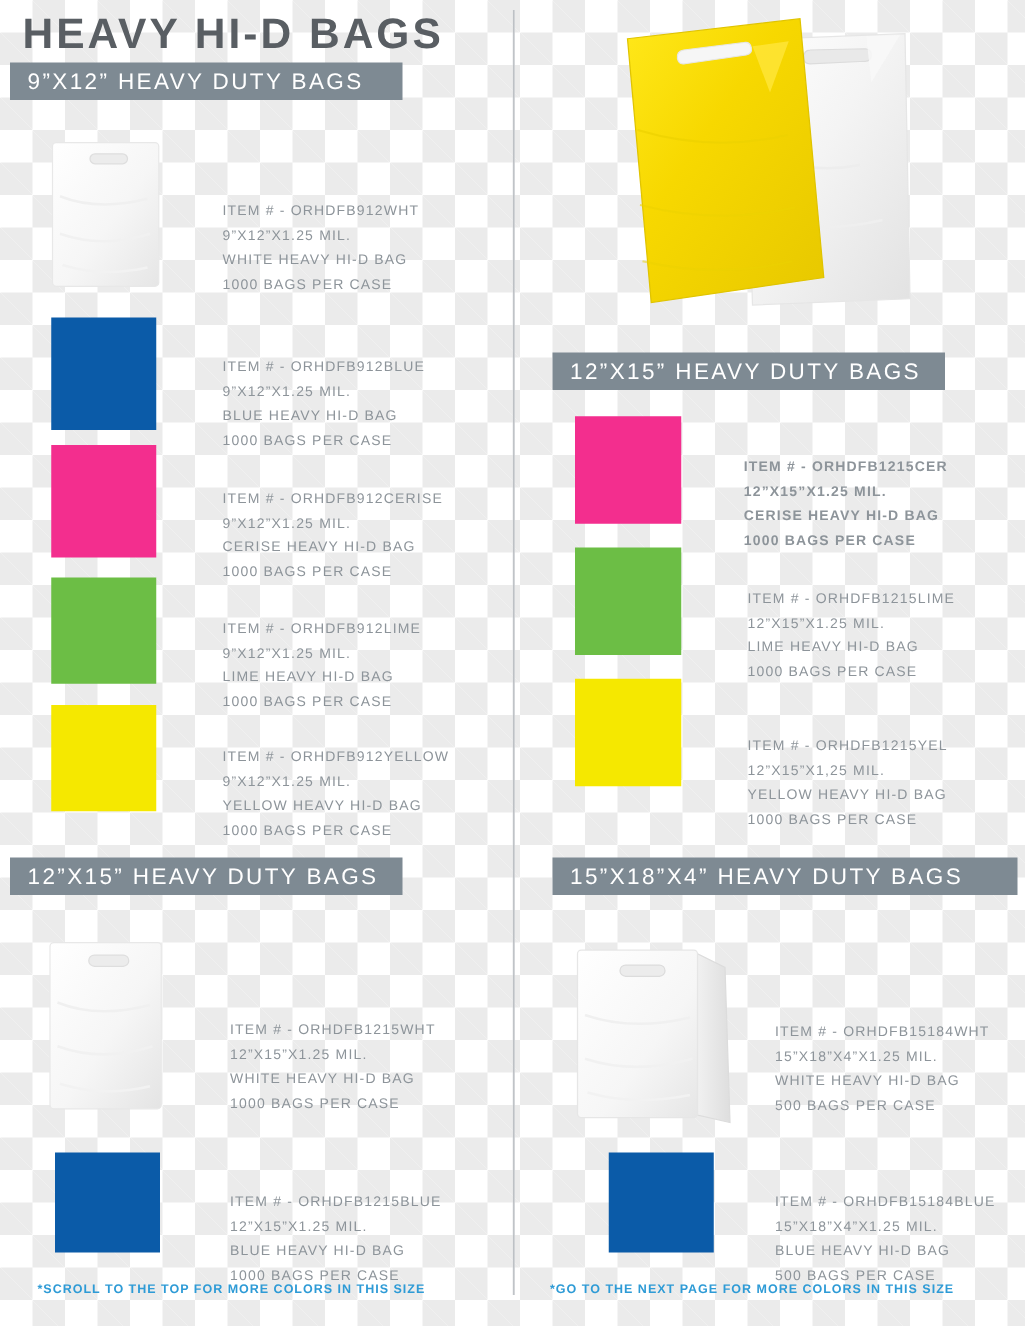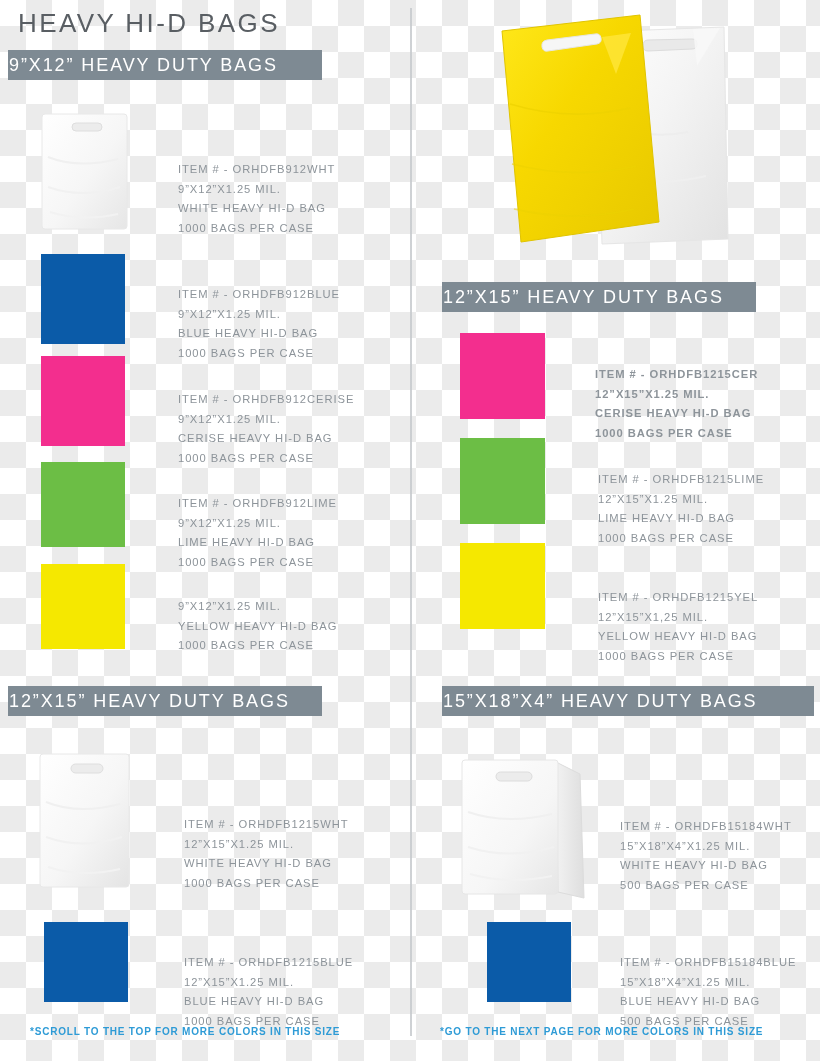--- a/index.html
+++ b/index.html
@@ -17,24 +17,24 @@
       linear-gradient(45deg, #ebebeb 25%, transparent 25%, transparent 75%, #ebebeb 75%, #ebebeb);
     background-size: 52px 52px;
     background-position: 0 0, 26px 26px;
   }
 
   
   .page-title {
     position: absolute;
     left: 18px;
     top: 8px;
-    font-size: 26px;
+    font-size: 34px;
     letter-spacing: 2.4px;
     color: #595e63;
-    font-weight: 400;
+    font-weight: 700;
     white-space: nowrap;
   }
 
   
   .divider {
     position: absolute;
     left: 410px;
     top: 8px;
     width: 2px;
     height: 1028px;
@@ -48,21 +48,21 @@
     height: 30px;
     background: #7e8a93;
     display: flex;
     align-items: center;
     overflow: hidden;
   }
   .sec-bar span {
     color: #ffffff;
     font-size: 18px;
     letter-spacing: 1.9px;
-    padding-left: 1px;
+    padding-left: 14px;
     white-space: nowrap;
   }
 
   #bar-912     { left: 8px;   top: 50px;  width: 314px; }
   #bar-1215-l  { left: 8px;   top: 686px; width: 314px; }
   #bar-1215-r  { left: 442px; top: 282px; width: 314px; }
   #bar-15184   { left: 442px; top: 686px; width: 372px; }
 
   
   .info {
@@ -185,20 +185,21 @@
 <div class="swatch" style="left:41px; top:462px; width:84px; height:85px; background:#6cbe45;"></div>
 <div class="info" style="left:178px; top:465px;">
   <div>ITEM # - ORHDFB912LIME</div>
   <div>9”X12”X1.25 MIL.</div>
   <div>LIME HEAVY HI-D BAG</div>
   <div>1000 BAGS PER CASE</div>
 </div>
 
 <div class="swatch" style="left:41px; top:564px; width:84px; height:85px; background:#f5e800;"></div>
 <div class="info" style="left:178px; top:568px;">
+  <div>ITEM # - ORHDFB912YELLOW</div>
   <div>9”X12”X1.25 MIL.</div>
   <div>YELLOW HEAVY HI-D BAG</div>
   <div>1000 BAGS PER CASE</div>
 </div>
 
 <div class="sec-bar" id="bar-1215-r">
   <span>12”X15” HEAVY DUTY BAGS</span>
 </div>
 
 <div class="swatch" style="left:460px; top:333px; width:85px; height:86px; background:#f32e8e;"></div>

